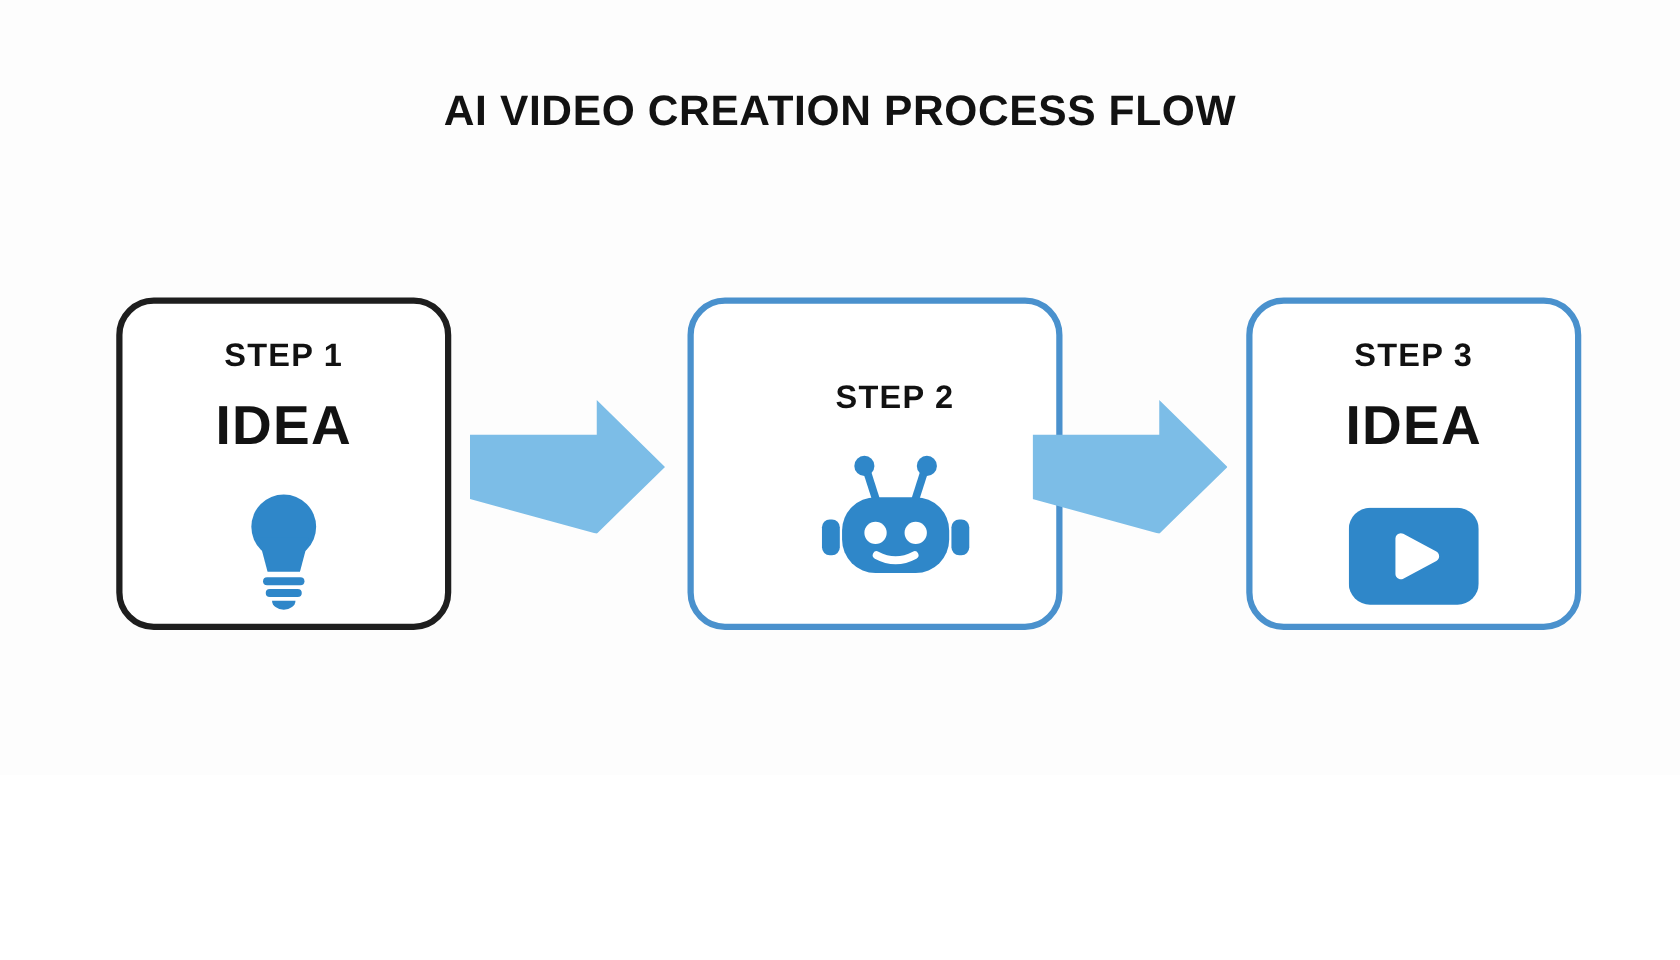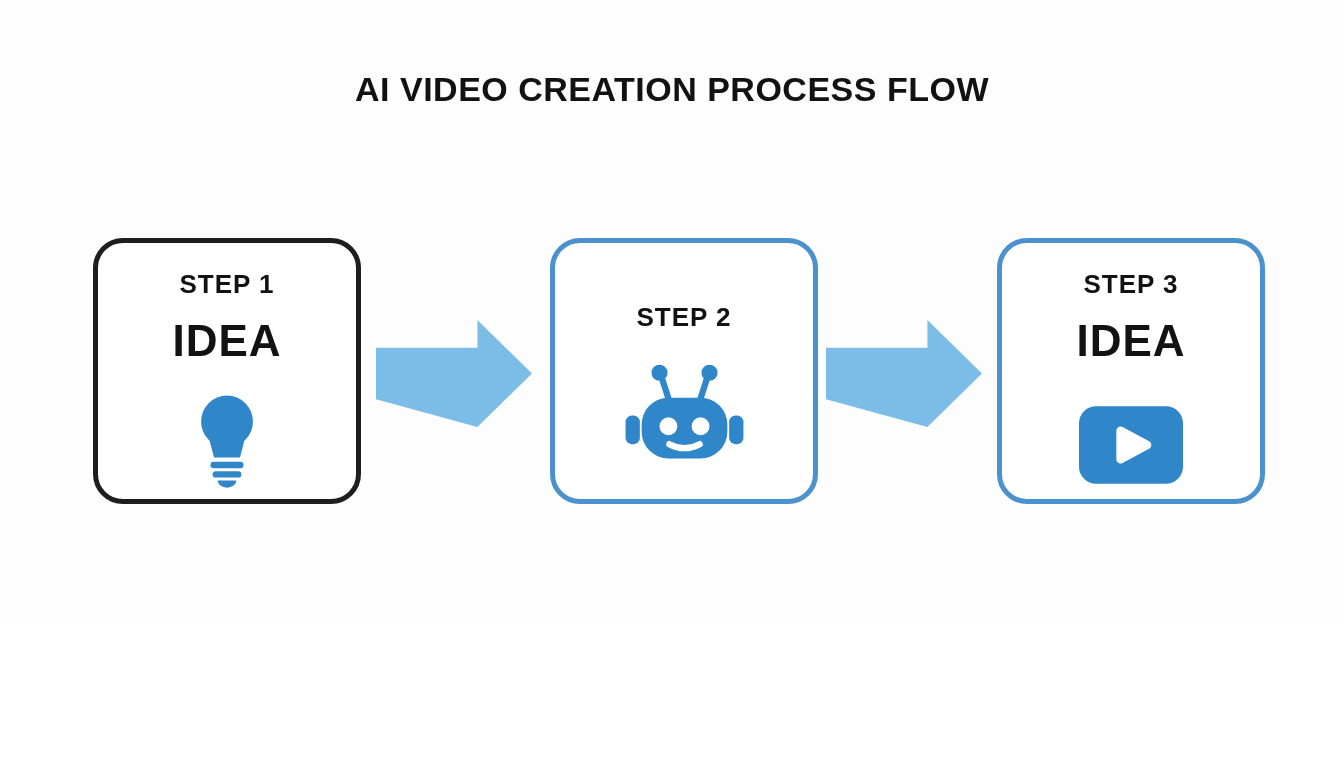--- a/index.html
+++ b/index.html
@@ -26,21 +26,21 @@
     background:#ffffff;
     border:5px solid var(--blue-border,#4a91cd);
     border-radius:30px;
     display:flex;
     flex-direction:column;
     align-items:center;
     justify-content:center;
   }
   .box-black{ border-color:var(--box1-border,#1e1e1e); }
   .box-1{ left:93px; }
-  .box-2{ left:550px; }
+  .box-2{ left:550px;padding-left:32px; }
   .box-3{ left:997px; }
   .step-label{
     margin-top:22px;
     font-size:26px;
     font-weight:700;
     letter-spacing:1px;
     color:var(--text,#121212);
   }
   .step-name{
     margin-top:16px;

